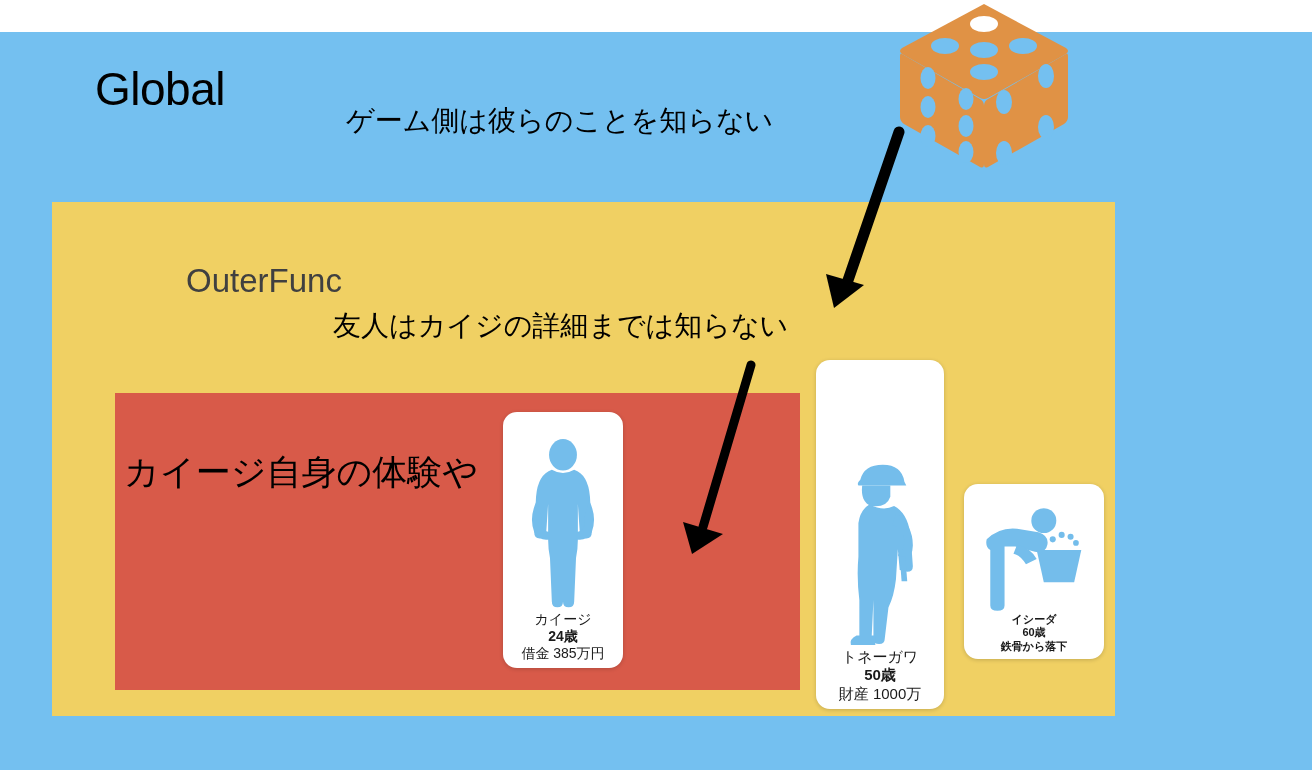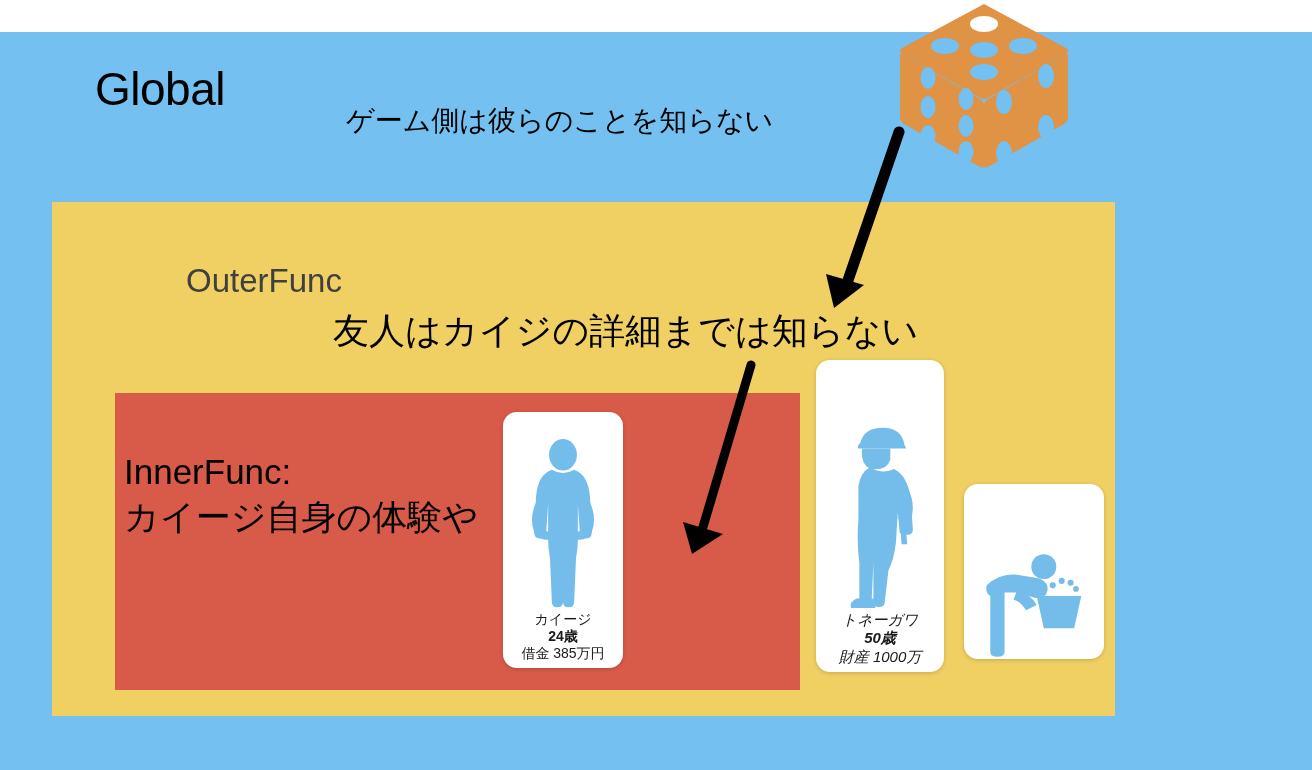--- a/index.html
+++ b/index.html
@@ -85,21 +85,21 @@
     left: 346px;
     top: 102px;
     font-size: 28px;
     color: #000000;
     white-space: nowrap;
   }
   .note-outer {
     position: absolute;
     left: 333px;
     top: 307px;
-    font-size: 36px;
+    font-size: 28px;
     color: #000000;
     white-space: nowrap;
   }
 
   
   .arrow-svg {
     position: absolute;
     left: 0;
     top: 0;
     width: 1312px;
@@ -131,22 +131,21 @@
   .card-kaiji {
     left: 503px;
     top: 412px;
     width: 120px;
     height: 256px;
   }
   .card-tonegawa {
     left: 816px;
     top: 360px;
     width: 128px;
-    height: 312px;
-    font-style: italic;
+    height: 349px;
   }
   .card-ishida {
     left: 964px;
     top: 484px;
     width: 140px;
     height: 175px;
   }
   .card-art {
     flex: 1 1 auto;
     display: flex;
@@ -182,21 +181,20 @@
 
   <div class="scope-inner"></div>
 
   <div class="label-global">Global</div>
   <div class="note-global">ゲーム側は彼らのことを知らない</div>
 
   <div class="label-outer">OuterFunc</div>
   <div class="note-outer">友人はカイジの詳細までは知らない</div>
 
   <div class="label-inner">
-    <span class="ln1">InnerFunc:</span>
     <span class="ln2">カイージ自身の体験や</span>
   </div>
 
   <svg class="arrow-svg" viewBox="0 0 1312 770">
     <g>
       <line x1="899" y1="132" x2="845" y2="289" stroke="#000000" stroke-width="11" stroke-linecap="round"></line>
       <polygon points="834,308 864,285 826,274" fill="#000000"></polygon>
     </g>
     <g>
       <line x1="751" y1="365" x2="703" y2="527" stroke="#000000" stroke-width="9" stroke-linecap="round"></line>
@@ -284,15 +282,20 @@
         <path d="M46 44 Q62 48 68 60 L56 66 Q50 56 42 54 Z" fill="#74bdeb"></path>
 
         <path d="M68 50 L118 50 L110 86 L76 86 Z" fill="#74bdeb"></path>
 
         <circle cx="86" cy="38" r="3.4" fill="#74bdeb"></circle>
         <circle cx="96" cy="33" r="3.4" fill="#74bdeb"></circle>
         <circle cx="106" cy="35" r="3.4" fill="#74bdeb"></circle>
         <circle cx="112" cy="42" r="3.2" fill="#74bdeb"></circle>
       </svg>
     </div>
+    <div class="card-caption">
+      <span class="cap-line">イシーダ</span>
+      <span class="cap-line">60歳</span>
+      <span class="cap-line">鉄骨から落下</span>
+    </div>
   </div>
 
 </div>
 
 </body></html>

